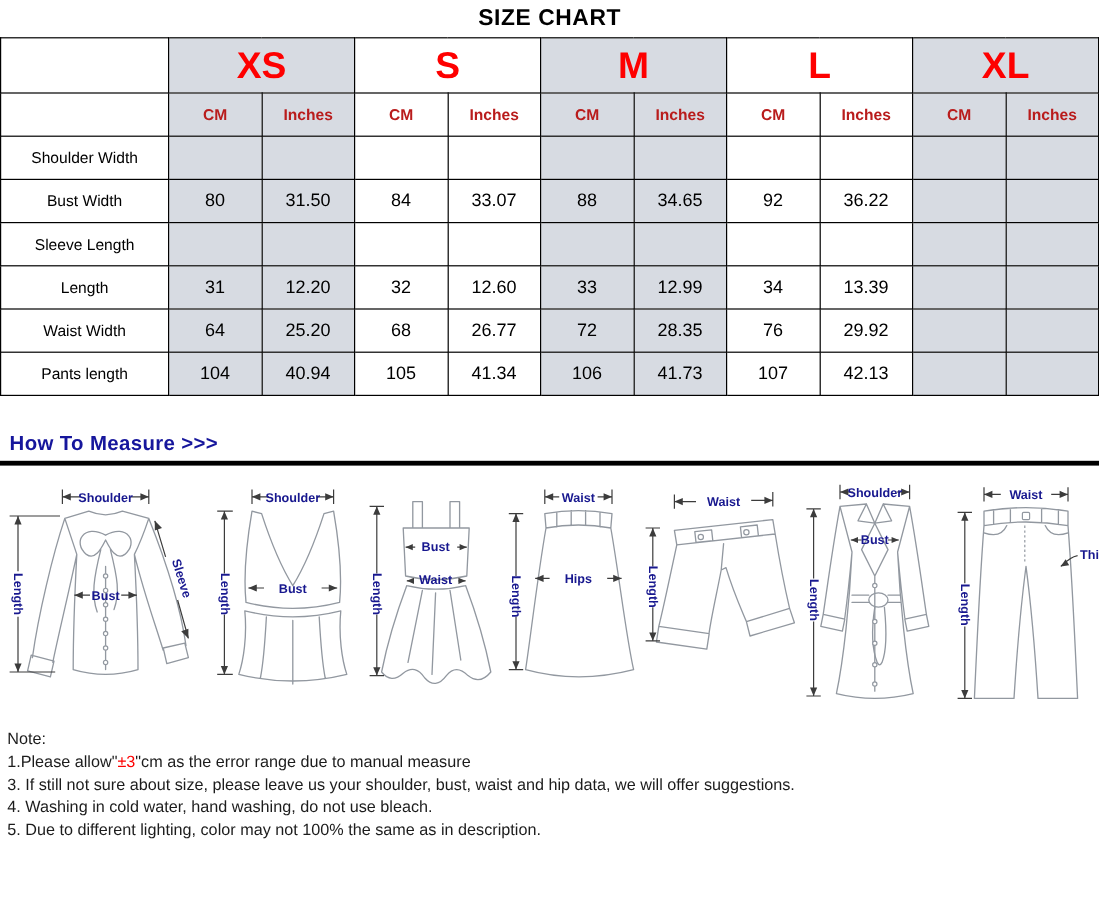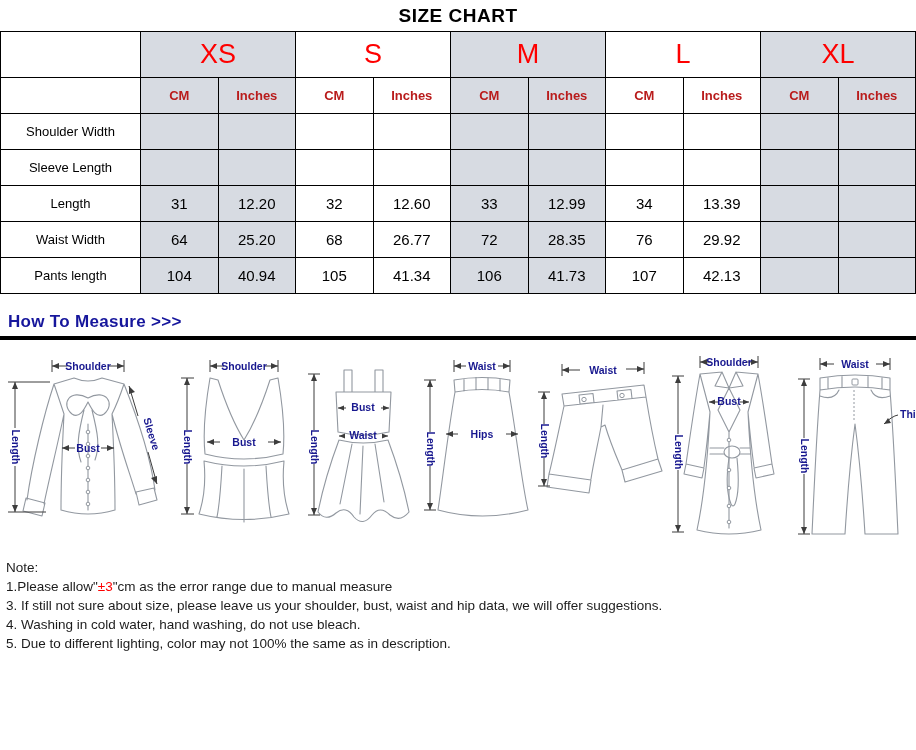--- a/index.html
+++ b/index.html
@@ -16,30 +16,30 @@
   
   table.size-chart {
     width:916px; border-collapse:collapse; table-layout:fixed;
   }
   table.size-chart col.c-label { width:140px; }
   table.size-chart th, table.size-chart td {
     border:1px solid #000; text-align:center; vertical-align:middle;
     overflow:hidden; white-space:nowrap;
   }
   tr.size-row { height:46px; }
-  tr.size-row th.size-cell { font-size:27px; font-weight:normal; color:#fe0000;margin-left:43px; }
+  tr.size-row th.size-cell { font-size:31px; font-weight:bold; color:#fe0000;margin-left:43px; }
   tr.unit-row { height:36px; }
   tr.unit-row th { font-size:13px; font-weight:bold; color:#b91c1c; }
   tr.data-row { height:36px;margin-left:32px; }
   td.row-label { font-size:13px; font-weight:normal; }
   td.val { font-size:15px; }
   col.shade { background-color:#d7dbe2; }
   
   .measure-heading {
-    margin:18px 0 0 8px; font-size:17px; font-weight:bold;
+    margin:30px 0 0 8px; font-size:17px; font-weight:bold;
     color:#16169c; letter-spacing:.3px; height:22px;
   }
   .divider { height:4px; background:#000; margin-top:2px; }
   
   .figures {
     display:flex; justify-content:space-between; align-items:flex-start;
     padding:12px 10px 0 2px; height:208px;
   }
   .fig svg { display:block; overflow:visible; }
   .g  { fill:none; stroke:#9298a0; stroke-width:1.1; stroke-linejoin:round; stroke-linecap:round; }
@@ -98,20 +98,33 @@
     <tr class="data-row">
       <td class="row-label">Shoulder Width</td>
       <td class="val"></td>
       <td class="val"></td>
       <td class="val"></td>
       <td class="val"></td>
       <td class="val"></td>
       <td class="val"></td>
       <td class="val"></td>
       <td class="val"></td>
+      <td class="val"></td>
+      <td class="val"></td>
+    </tr>
+    <tr class="data-row">
+      <td class="row-label">Bust Width</td>
+      <td class="val">80</td>
+      <td class="val">31.50</td>
+      <td class="val">84</td>
+      <td class="val">33.07</td>
+      <td class="val">88</td>
+      <td class="val">34.65</td>
+      <td class="val">92</td>
+      <td class="val">36.22</td>
       <td class="val"></td>
       <td class="val"></td>
     </tr>
     <tr class="data-row">
       <td class="row-label">Sleeve Length</td>
       <td class="val"></td>
       <td class="val"></td>
       <td class="val"></td>
       <td class="val"></td>
       <td class="val"></td>

